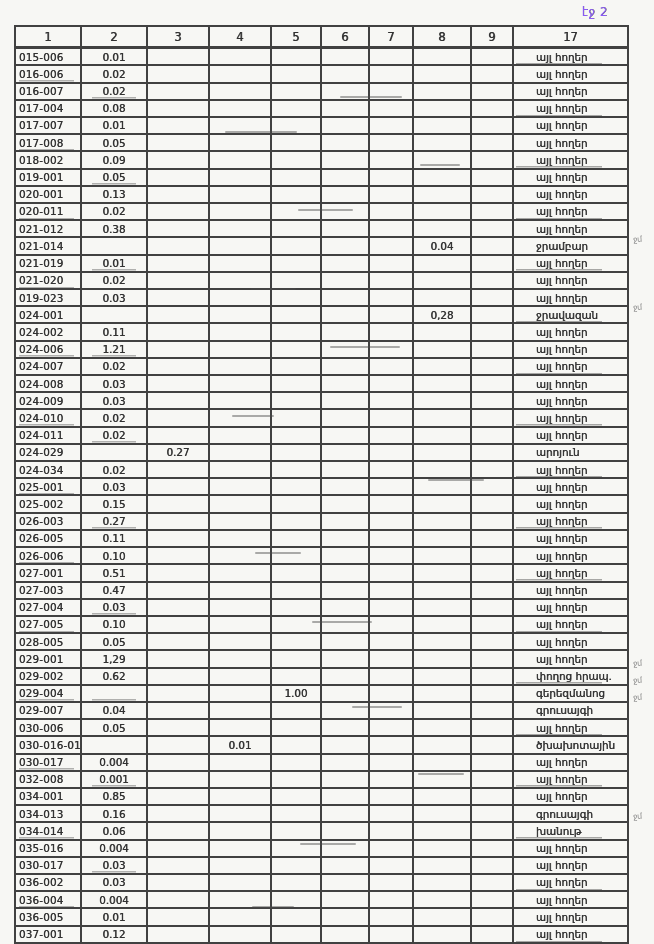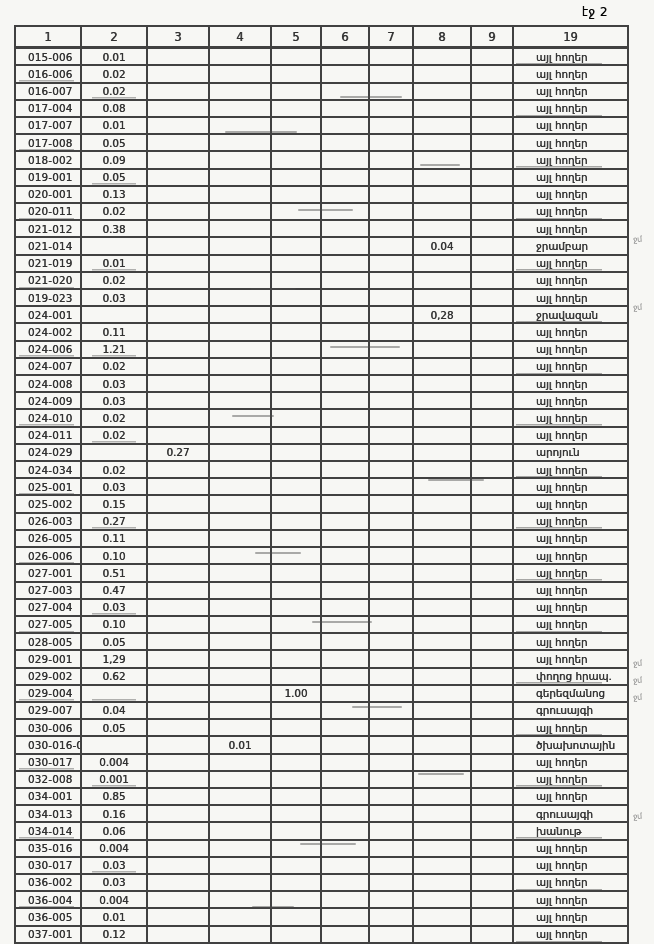--- a/index.html
+++ b/index.html
@@ -6,21 +6,21 @@
   body{
     width:654px;height:944px;
     background:#f7f7f4;
     font-family:"DejaVu Sans", sans-serif;
     color:#2e2e2e;
   }
   .page{position:relative;width:654px;height:944px;overflow:hidden;
     filter:contrast(1.02);}
   .page-label{
     position:absolute;top:5px;right:46px;
-    font-size:12px;letter-spacing:0.5px;color:#000000;
+    font-size:12px;letter-spacing:0.5px;color:#8b5cf6;
     text-shadow:0.4px 0 0 rgba(40,40,40,0.7);
     margin-left:20px;
   }
   table{
     position:absolute;left:14px;top:25px;
     width:613px;height:919px;
     border-collapse:collapse;table-layout:fixed;
     background:transparent;
   }
   th,td{
@@ -29,21 +29,21 @@
     text-shadow:0.35px 0 0 rgba(45,45,45,0.75), -0.25px 0 0 rgba(45,45,45,0.35);
   }
   thead th{
     height:19px;font-size:11.5px;font-weight:normal;
     text-align:center;vertical-align:middle;color:#333;
     border-bottom-width:3px;
   }
   tbody td{
     font-size:10.3px;line-height:1;vertical-align:middle;color:#333;
   }
-  td.code{text-align:left;padding-left:12px;letter-spacing:0.2px;}
+  td.code{text-align:left;padding-left:3px;letter-spacing:0.2px;}
   td.val{text-align:center;}
   td.label{text-align:left;padding-left:22px;}
   
   tbody tr:nth-child(3n+1) td.label{
     background:linear-gradient(to right,transparent 2%,rgba(70,70,70,0.45) 2%,rgba(70,70,70,0.45) 78%,transparent 78%) left bottom/100% 1.5px no-repeat;
   }
   tbody tr:nth-child(4n+2) td.code{
     background:linear-gradient(to right,transparent 4%,rgba(70,70,70,0.4) 4%,rgba(70,70,70,0.4) 90%,transparent 90%) left bottom/100% 1.5px no-repeat;
   }
   tbody tr:nth-child(5n+3) td.val2u{
@@ -82,21 +82,21 @@
       <tr>
           <th>1</th>
           <th>2</th>
           <th>3</th>
           <th>4</th>
           <th>5</th>
           <th>6</th>
           <th>7</th>
           <th>8</th>
           <th>9</th>
-          <th>19</th>
+          <th>17</th>
         </tr>
     </thead>
     <tbody>
         <tr>
           <td class="code">015-006</td>
           <td class="val val2u">0.01</td>
           <td class="val"></td>
           <td class="val"></td>
           <td class="val"></td>
           <td class="val"></td>

